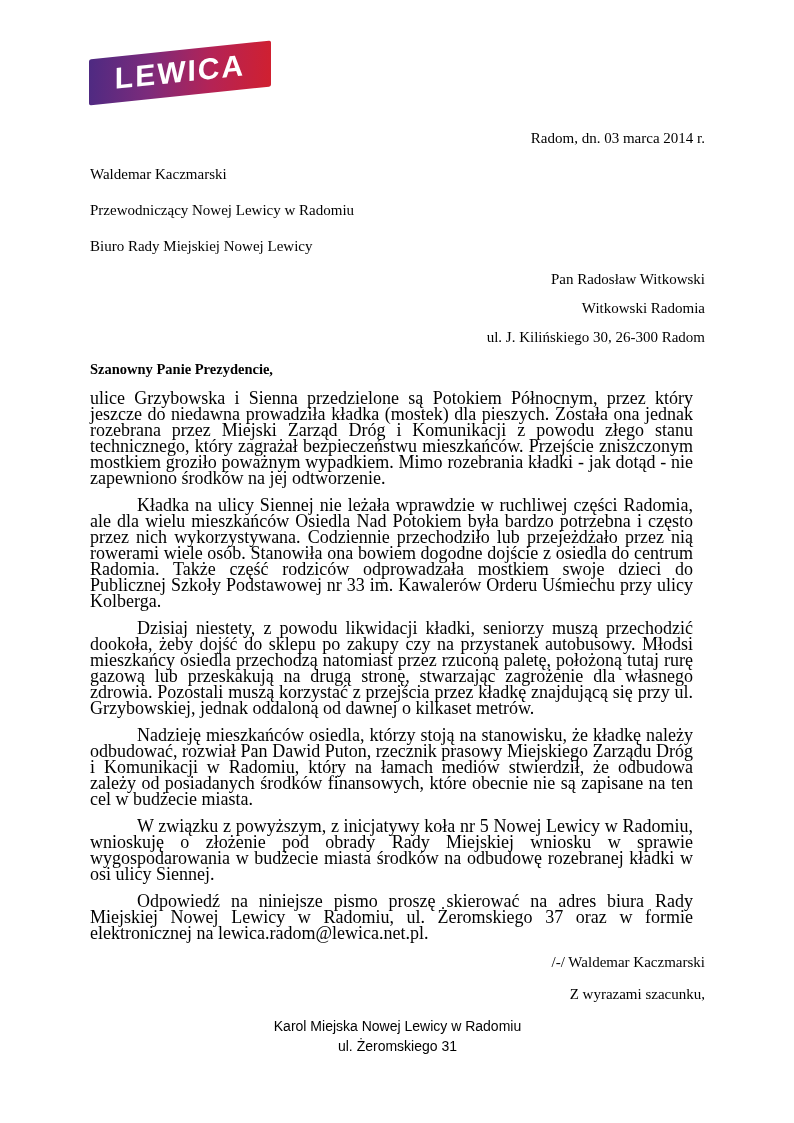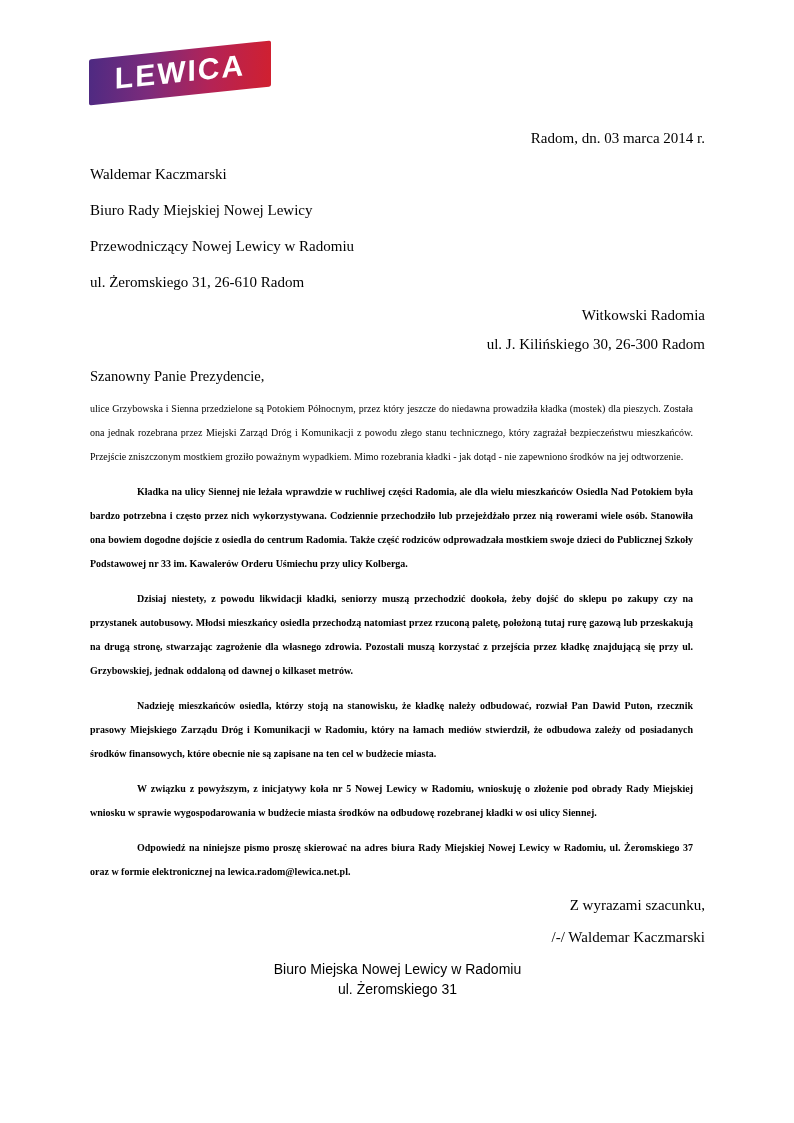--- a/index.html
+++ b/index.html
@@ -50,29 +50,30 @@
   .sender { margin-top: 12px; font-size: 15px; }
   .sender p { margin: 16px 0 9px 0; line-height: 20px; }
   .recipient { margin-top: 13px; text-align: right; font-size: 15px; }
   .recipient p { margin: 0 0 9px 0; line-height: 20px; }
 
   
   .salutation {
     margin: 12px 0 0 0;
     font-size: 14.5px;
     line-height: 20px;
+    font-weight: bold;
   }
   .paragraphs { margin-top: 11px; }
   .para {
     margin: 0 12px 11px 0;
-    font-size: 10px;
-    line-height: 24px;
+    font-size: 18px;
+    line-height: 16px;
     text-align: justify;
   }
-  .para.indent { text-indent: 47px; font-weight: bold; }
+  .para.indent { text-indent: 47px; }
 
   
   .closing { margin-top: 6px; text-align: right; font-size: 15px; }
   .closing p { margin: 0 0 12px 0; line-height: 20px; }
 
   
   .footer {
     margin-top: 8px;
     text-align: center;
     font-family: "Liberation Sans", sans-serif;
@@ -88,44 +89,44 @@
   <div class="logo-wrap">
     <div class="logo-band" style="background: linear-gradient(93deg, rgb(78, 42, 130), rgb(124, 43, 123), rgb(180, 35, 86), rgb(208, 32, 48));">
       <span class="logo-text" style="color: rgb(255, 255, 255);">LEWICA</span>
     </div>
   </div>
 
   <div class="date-line">Radom, dn. 03 marca 2014 r.</div>
 
   <div class="sender">
     <p>Waldemar Kaczmarski</p>
+    <p>Przewodniczący Nowej Lewicy w Radomiu</p>
     <p>Biuro Rady Miejskiej Nowej Lewicy</p>
-    <p>Przewodniczący Nowej Lewicy w Radomiu</p>
-    <p>ul. Żeromskiego 31, 26-610 Radom</p>
   </div>
 
   <div class="recipient">
+    <p>Pan Radosław Witkowski</p>
     <p>Witkowski Radomia</p>
     <p>ul. J. Kilińskiego 30, 26-300 Radom</p>
   </div>
 
   <p class="salutation">Szanowny Panie Prezydencie,</p>
 
   <div class="paragraphs">
     <p class="para">ulice Grzybowska i Sienna przedzielone są Potokiem Północnym, przez który jeszcze do niedawna prowadziła kładka (mostek) dla pieszych. Została ona jednak rozebrana przez Miejski Zarząd Dróg i Komunikacji z powodu złego stanu technicznego, który zagrażał  bezpieczeństwu  mieszkańców. Przejście zniszczonym mostkiem groziło poważnym wypadkiem. Mimo rozebrania kładki - jak dotąd - nie zapewniono środków na jej odtworzenie.</p>
     <p class="para indent">Kładka na ulicy Siennej nie leżała wprawdzie w ruchliwej części Radomia, ale dla wielu mieszkańców Osiedla Nad Potokiem była bardzo potrzebna i często przez nich wykorzystywana. Codziennie przechodziło lub przejeżdżało przez nią rowerami wiele osób. Stanowiła ona bowiem dogodne dojście z osiedla do centrum Radomia. Także część rodziców odprowadzała mostkiem swoje dzieci do Publicznej Szkoły Podstawowej nr 33 im. Kawalerów Orderu Uśmiechu przy ulicy Kolberga.</p>
     <p class="para indent">Dzisiaj niestety, z powodu likwidacji kładki, seniorzy muszą przechodzić dookoła, żeby dojść do sklepu po zakupy czy na przystanek autobusowy. Młodsi mieszkańcy osiedla przechodzą natomiast przez rzuconą paletę, położoną tutaj rurę gazową lub przeskakują na drugą stronę, stwarzając zagrożenie dla własnego zdrowia. Pozostali muszą korzystać z przejścia przez kładkę znajdującą się przy ul. Grzybowskiej, jednak oddaloną od dawnej o kilkaset metrów.</p>
     <p class="para indent">Nadzieję mieszkańców osiedla, którzy stoją na stanowisku, że kładkę należy odbudować, rozwiał Pan Dawid Puton, rzecznik prasowy Miejskiego Zarządu Dróg i Komunikacji w Radomiu,  który na łamach mediów stwierdził, że odbudowa zależy od posiadanych środków finansowych,  które obecnie nie są zapisane na ten cel w budżecie miasta.</p>
     <p class="para indent">W związku z powyższym, z inicjatywy koła nr 5 Nowej Lewicy w Radomiu, wnioskuję o  złożenie pod obrady Rady Miejskiej wniosku w sprawie wygospodarowania w budżecie miasta środków na odbudowę  rozebranej  kładki w osi ulicy Siennej.</p>
     <p class="para indent">Odpowiedź na niniejsze pismo proszę skierować na adres biura Rady Miejskiej Nowej Lewicy w Radomiu, ul. Żeromskiego 37 oraz w formie elektronicznej na lewica.radom@lewica.net.pl.</p>
   </div>
 
   <div class="closing">
+    <p>/-/ Waldemar Kaczmarski</p>
     <p>Z wyrazami szacunku,</p>
-    <p>/-/ Waldemar Kaczmarski</p>
   </div>
 
   <div class="footer">
-    <p>Biuro Miejska Nowej Lewicy w Radomiu</p>
+    <p>Karol Miejska Nowej Lewicy w Radomiu</p>
     <p>ul. Żeromskiego 31</p>
   </div>
 
 </div>
 
 </body></html>

